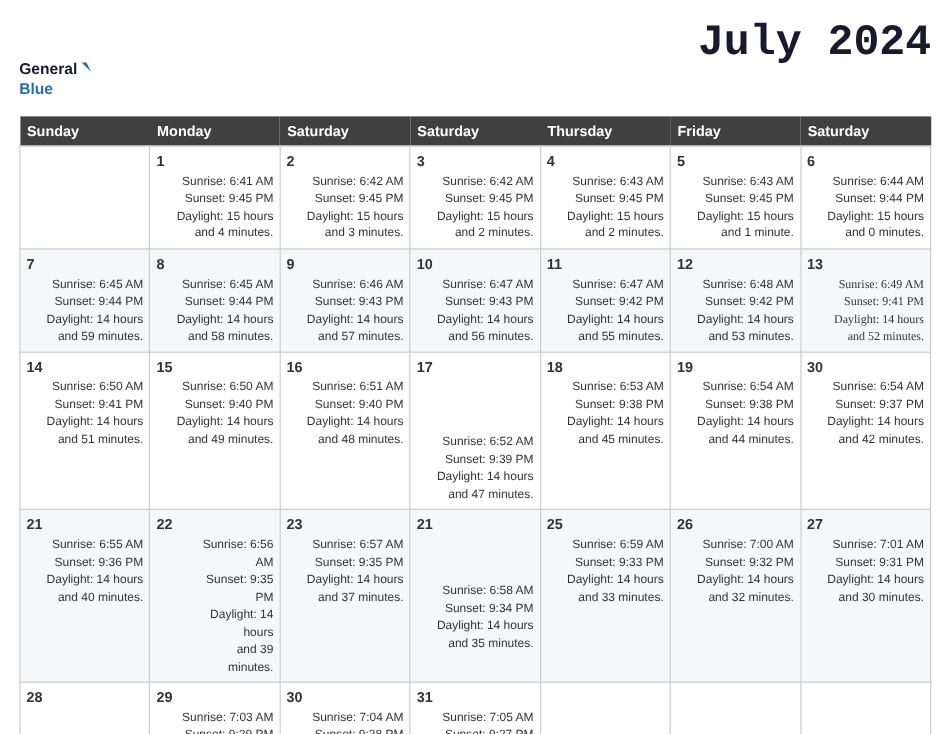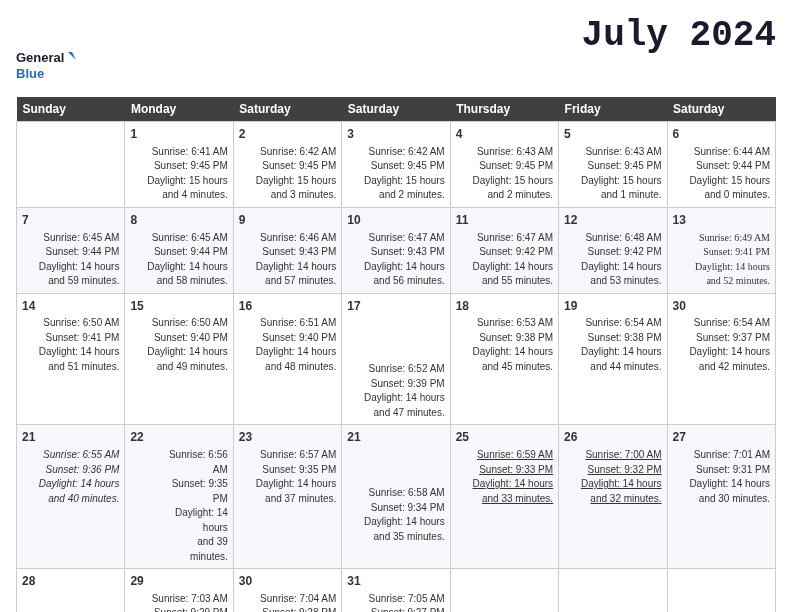--- a/index.html
+++ b/index.html
@@ -252,21 +252,21 @@
           <span class="day-num">30</span>
           <div class="day-info" style="white-space: pre-line;">Sunrise: 6:54 AM
 Sunset: 9:37 PM
 Daylight: 14 hours
 and 42 minutes.</div>
         </td>
       </tr>
       <tr>
         <td>
           <span class="day-num">21</span>
-          <div class="day-info" style="white-space: pre-line; font-style: italic;">Sunrise: 6:55 AM
+          <div class="day-info" style="white-space: pre-line;">Sunrise: 6:55 AM
 Sunset: 9:36 PM
 Daylight: 14 hours
 and 40 minutes.</div>
         </td>
         <td>
           <span class="day-num">22</span>
           <div class="day-info" style="white-space: pre-line; margin-left: 30px;">Sunrise: 6:56 AM
 Sunset: 9:35 PM
 Daylight: 14 hours
 and 39 minutes.</div>
@@ -280,28 +280,28 @@
         </td>
         <td>
           <span class="day-num">21</span>
           <div class="day-info" style="white-space: pre-line; margin-top: 40px;">Sunrise: 6:58 AM
 Sunset: 9:34 PM
 Daylight: 14 hours
 and 35 minutes.</div>
         </td>
         <td>
           <span class="day-num">25</span>
-          <div class="day-info" style="white-space: pre-line; text-decoration: underline;">Sunrise: 6:59 AM
+          <div class="day-info" style="white-space: pre-line;">Sunrise: 6:59 AM
 Sunset: 9:33 PM
 Daylight: 14 hours
 and 33 minutes.</div>
         </td>
         <td>
           <span class="day-num">26</span>
-          <div class="day-info" style="white-space: pre-line; text-decoration: underline;">Sunrise: 7:00 AM
+          <div class="day-info" style="white-space: pre-line;">Sunrise: 7:00 AM
 Sunset: 9:32 PM
 Daylight: 14 hours
 and 32 minutes.</div>
         </td>
         <td>
           <span class="day-num">27</span>
           <div class="day-info" style="white-space: pre-line;">Sunrise: 7:01 AM
 Sunset: 9:31 PM
 Daylight: 14 hours
 and 30 minutes.</div>

